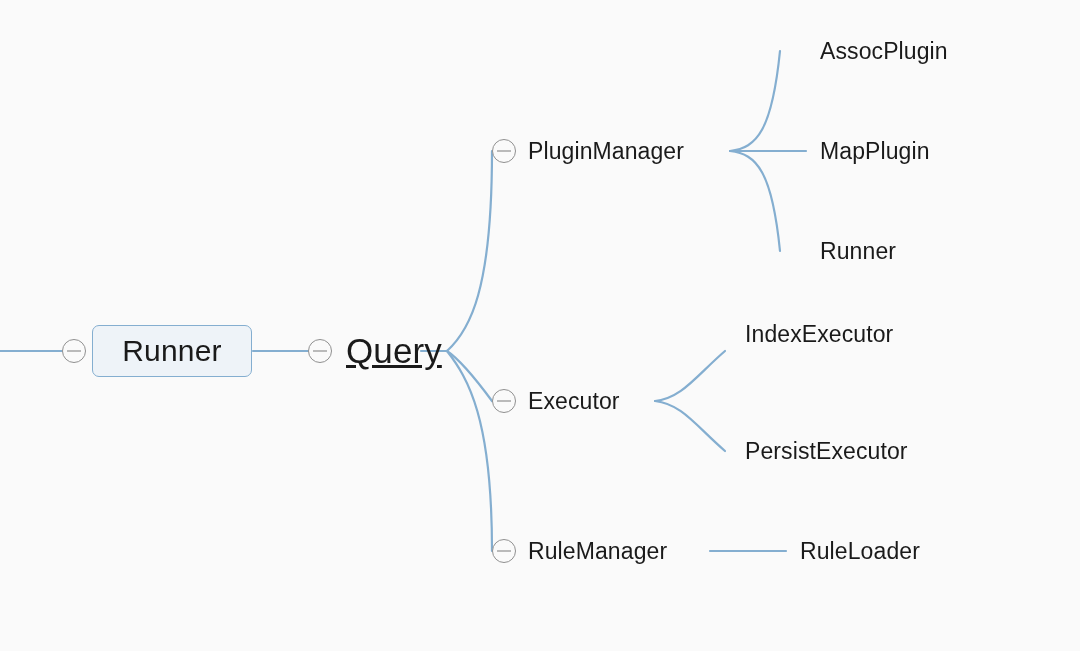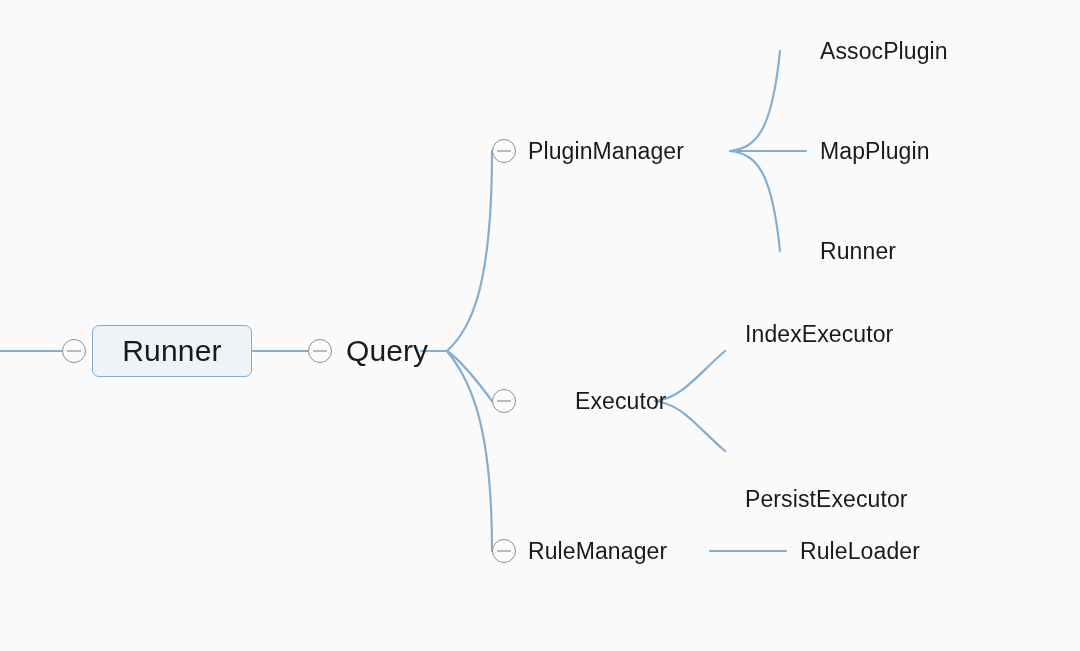--- a/index.html
+++ b/index.html
@@ -24,21 +24,21 @@
     pointer-events: none;
   }
   .node-label {
     position: absolute;
     white-space: nowrap;
     color: #1a1a1a;
     font-weight: 400;
     letter-spacing: 0.1px;
     transform: translateY(-50%);
   }
-  .lvl1-label { font-size: 30px; }
+  .lvl1-label { font-size: 35px; text-decoration: underline; }
   .lvl2-label { font-size: 23px; }
   .lvl3-label { font-size: 23px; }
 
   .root-box {
     position: absolute;
     box-sizing: border-box;
     background: #eef3f8;
     border: 1.6px solid #84aed0;
     border-radius: 7px;
     display: flex;
@@ -113,23 +113,23 @@
   <div class="node-label lvl1-label" style="left:346px; top:351px;">Query</div>
 
   <div class="toggle" style="left:504px; top:151px;"></div>
   <div class="node-label lvl2-label" style="left:528px; top:151px;">PluginManager</div>
 
   <div class="node-label lvl3-label" style="left:820px; top:151px;">MapPlugin</div>
   <div class="node-label lvl3-label" style="left:820px; top:51px;">AssocPlugin</div>
   <div class="node-label lvl3-label" style="left:820px; top:251px;">Runner</div>
 
   <div class="toggle" style="left:504px; top:401px;"></div>
-  <div class="node-label lvl2-label" style="left:528px; top:401px;margin-left:47px;">Executor</div>
+  <div class="node-label lvl2-label" style="left:528px; top:401px;">Executor</div>
 
   <div class="node-label lvl3-label" style="left:745px; top:334px;">IndexExecutor</div>
-  <div class="node-label lvl3-label" style="left:745px; top:451px;margin-top:48px;">PersistExecutor</div>
+  <div class="node-label lvl3-label" style="left:745px; top:451px;">PersistExecutor</div>
 
   <div class="toggle" style="left:504px; top:551px;"></div>
   <div class="node-label lvl3-label" style="left:800px; top:551px;">RuleLoader</div>
 
   <div class="node-label lvl2-label" style="left:528px; top:551px;">RuleManager</div>
 
 </div>
 
 </body></html>

